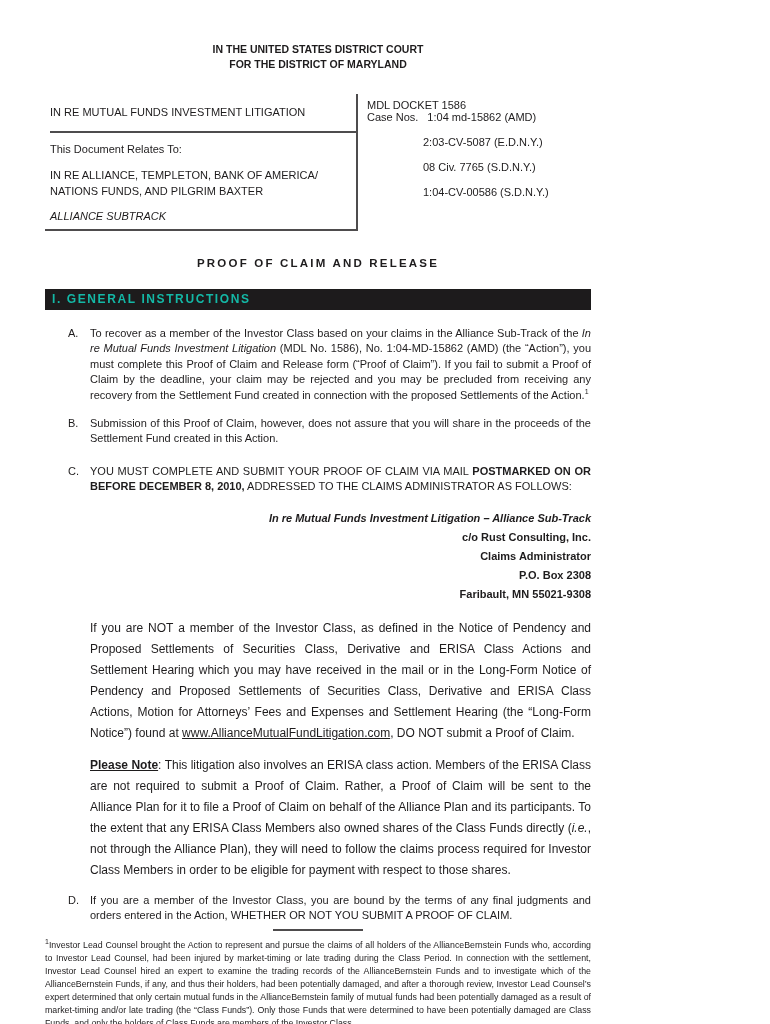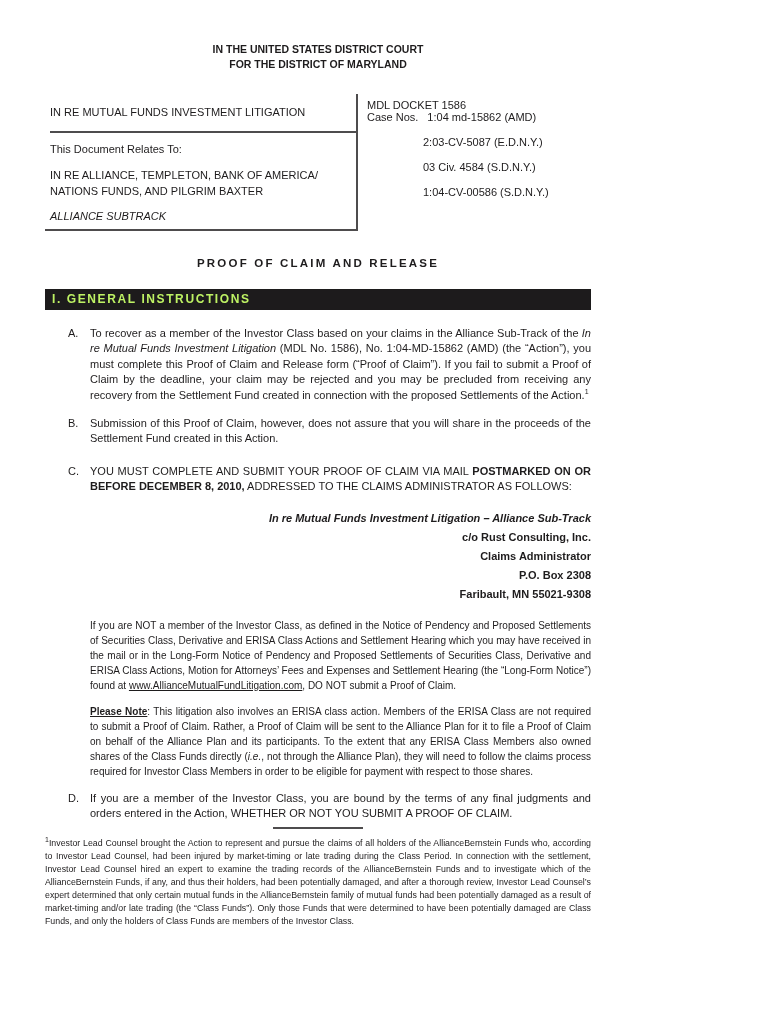--- a/index.html
+++ b/index.html
@@ -25,35 +25,35 @@
   .relates-case { line-height:15.5px; margin:0 0 11px 0; }
   .subtrack { font-weight:normal; font-style:italic; }
   .caption-right { flex:1; padding-left:9px; }
   .mdl { padding-top:5px; }
   .case-nos { margin-top:0; }
   .case-nos-label { margin-right:9px; }
   .case-line { margin-top:13px; padding-left:56px; }
 
   
   .doc-title { margin-top:26px; text-align:center; font-weight:bold; font-size:11.5px; letter-spacing:2.2px; }
-  .section-bar { margin-top:20px; background:#1d1b1c; color:#bef264; font-weight:bold; font-size:12px; letter-spacing:1.6px; padding:3px 6px 4px 7px; }
+  .section-bar { margin-top:20px; background:#1d1b1c; color:#14b8a6; font-weight:bold; font-size:12px; letter-spacing:1.6px; padding:3px 6px 4px 7px; }
 
   
   .list-item { display:flex; margin-top:16px; font-size:11px; line-height:15.4px; }
   .list-item .label { margin-left:23px; width:22px; flex-shrink:0; }
   .list-item .text { flex:1; text-align:justify; }
   .it { font-style:italic; }
   .bd { font-weight:bold; }
   .ul { text-decoration:underline; }
   sup.fn { font-size:7px; vertical-align:super; line-height:0; }
 
   .address { margin-top:14px; text-align:right; font-weight:bold; font-size:11px; line-height:19px; }
   .address .it { font-style:italic; }
 
-  .indent-para { margin:14px 0 0 45px; font-size:10px; line-height:15px; text-align:justify; }
+  .indent-para { margin:14px 0 0 45px; font-size:12px; line-height:21px; text-align:justify; }
   .indent-para.tight { margin-top:11px; }
   .link { text-decoration:underline; }
 
   
   .footnote-sep { margin-top:6px; width:90px; border:0; border-top:2px solid #4e4c4d; }
   .footnote { margin-top:5px; font-size:8.8px; line-height:13px; text-align:justify; }
 
   
   .footer { margin-top:6px; text-align:center; font-weight:bold; font-size:10px; }
 </style>
@@ -78,21 +78,21 @@
         </div>
         <div class="subtrack">ALLIANCE SUBTRACK</div>
       </div>
     </div>
     <div class="caption-right">
       <div class="mdl">MDL DOCKET 1586</div>
       <div class="case-nos">
         <span class="case-nos-label">Case Nos.</span><span>1:04 md-15862 (AMD)</span>
       </div>
       <div class="case-line">2:03-CV-5087 (E.D.N.Y.)</div>
-      <div class="case-line">03 Civ. 4584 (S.D.N.Y.)</div>
+      <div class="case-line">08 Civ. 7765 (S.D.N.Y.)</div>
       <div class="case-line">1:04-CV-00586 (S.D.N.Y.)</div>
     </div>
   </div>
 
   <div class="doc-title">PROOF OF CLAIM AND RELEASE</div>
 
   <div class="section-bar">I. GENERAL INSTRUCTIONS</div>
 
   <div class="list-item">
     <div class="label">A.</div>

